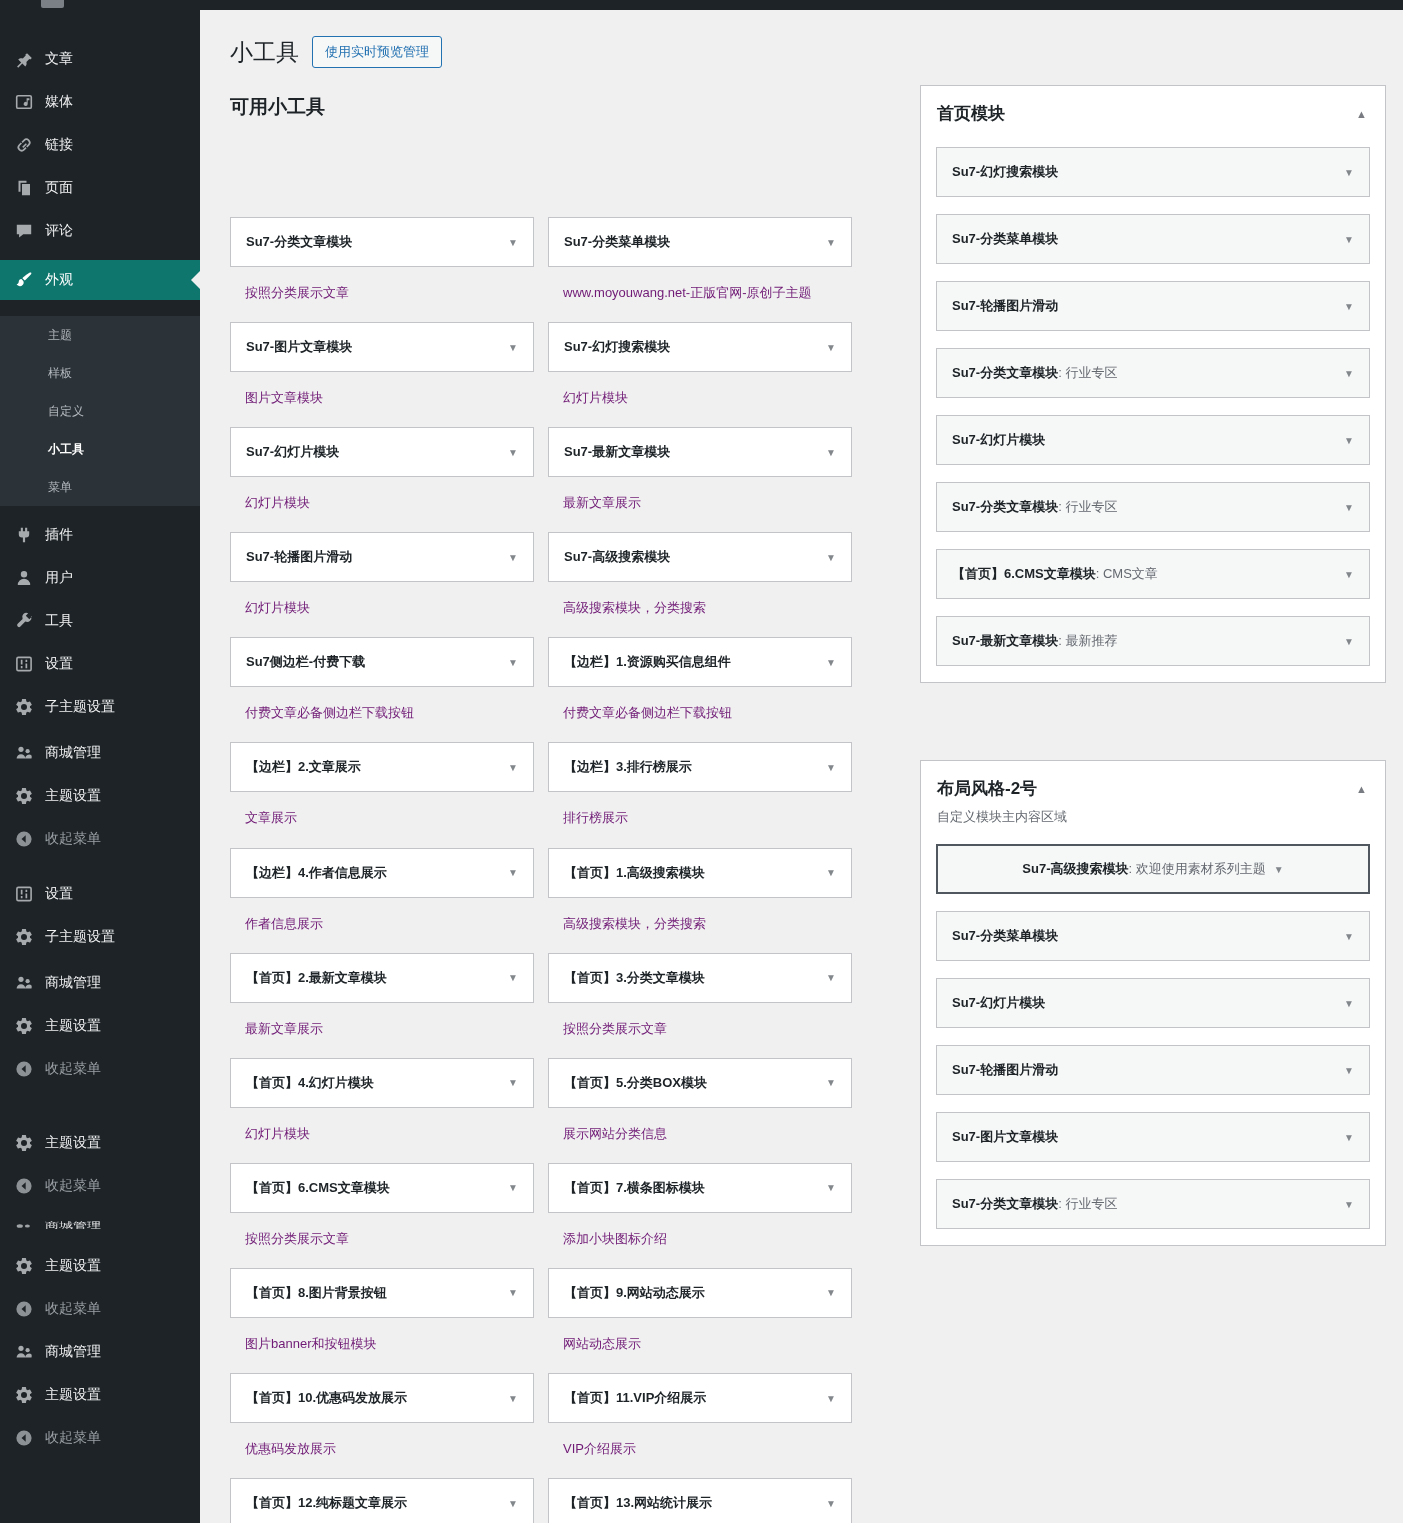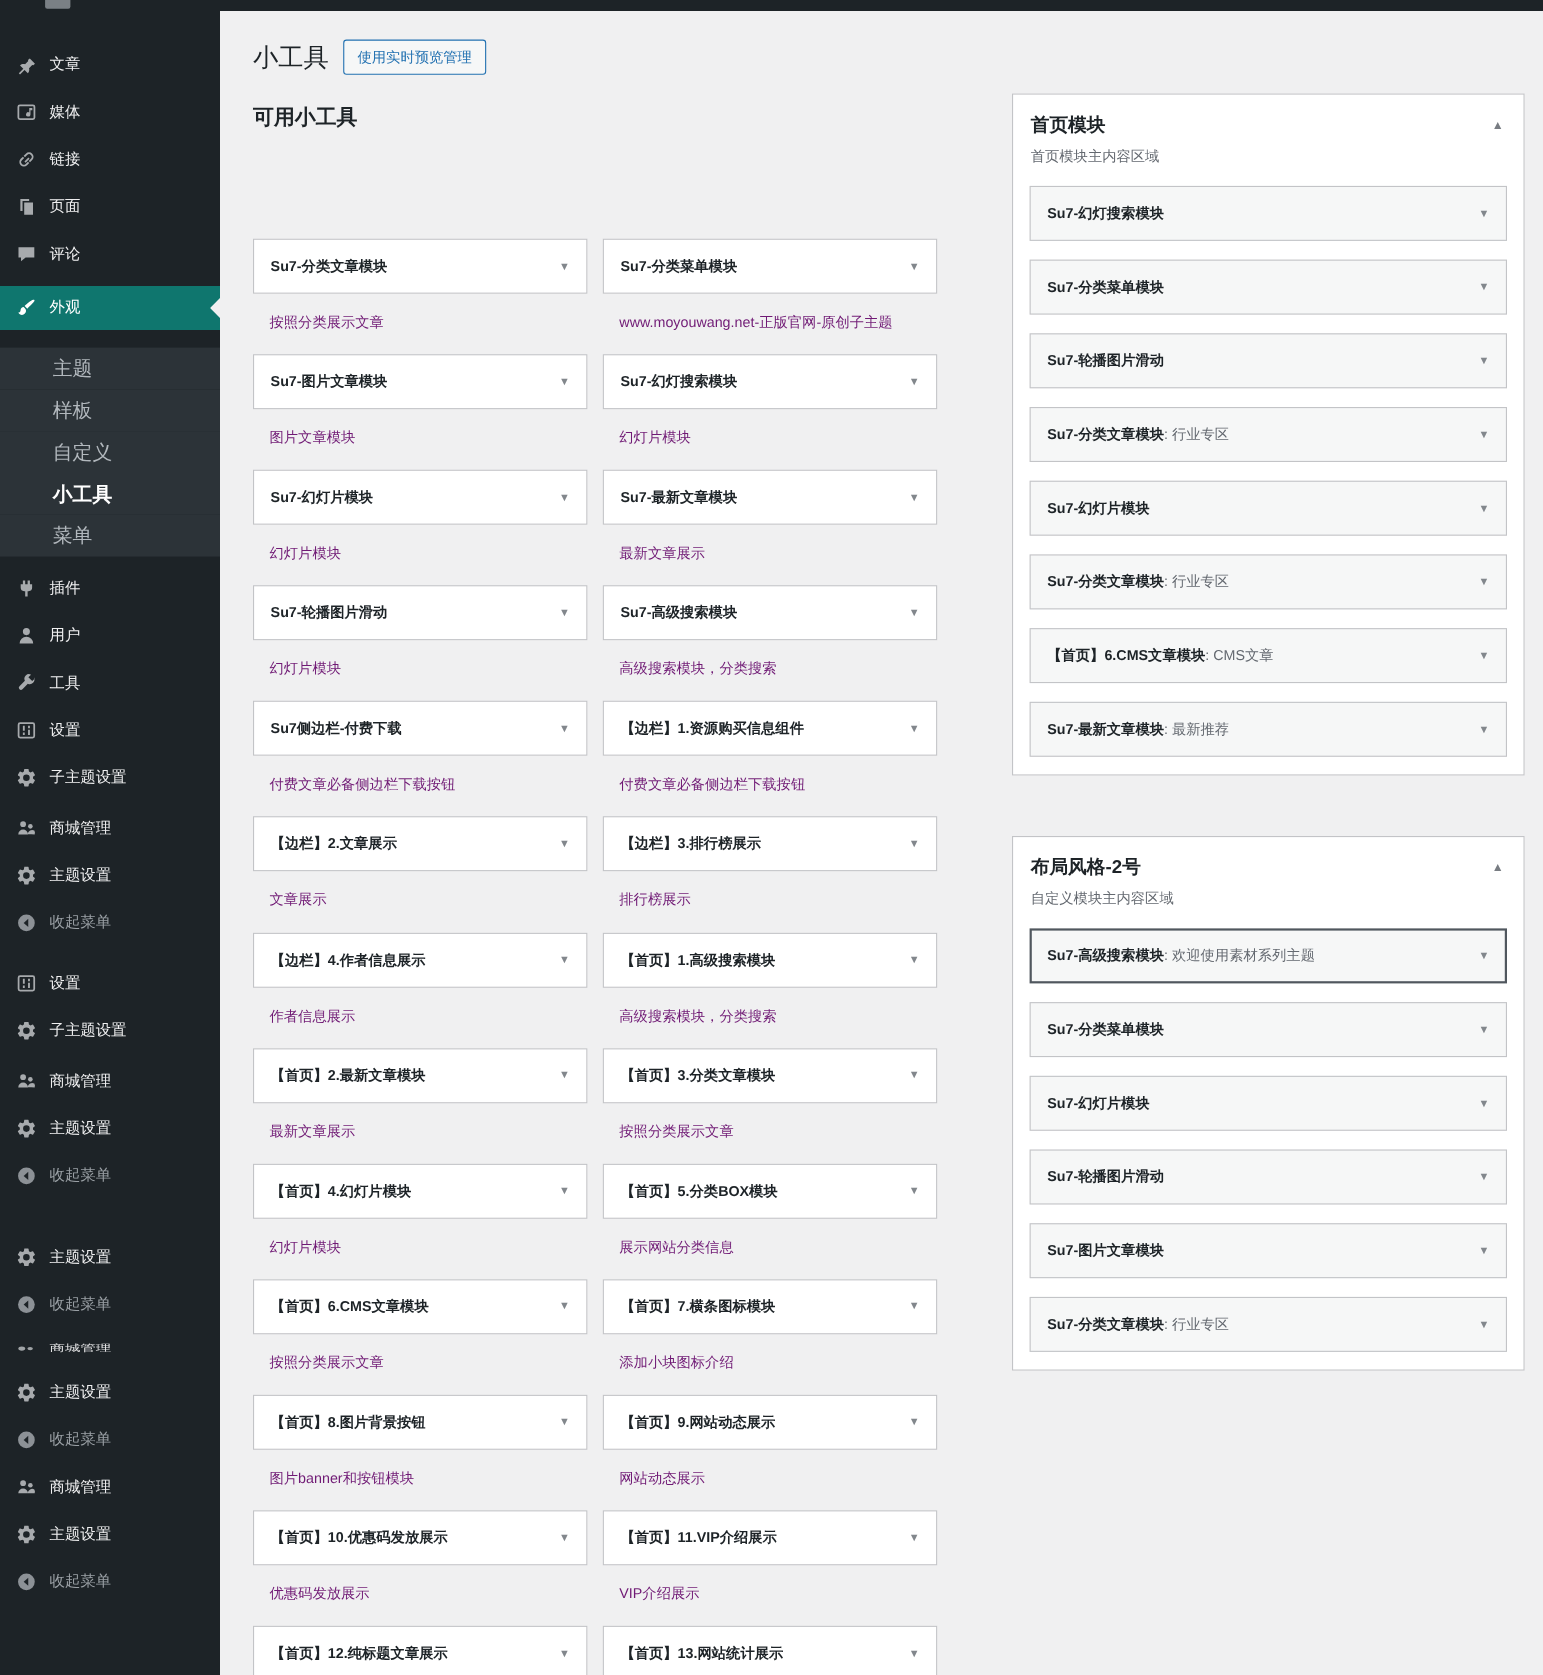--- a/index.html
+++ b/index.html
@@ -28,21 +28,21 @@
   .menu-item .icon svg { width:100%; height:100%; }
   .menu-item.active { background:#0f766e; height:40px; color:#fff; margin-bottom:16px;text-align:right; }
   .menu-item.active .icon { color:#fff; }
   .arrow-notch { display:none; }
   .menu-item.active .arrow-notch {
     display:block; position:absolute; right:0; top:50%; margin-top:-9px;
     width:0; height:0; border:9px solid transparent; border-right:9px solid #f0f0f1;
   }
   .menu-item.sub {
     background:#2c3338; height:38px; margin-bottom:0; padding-left:48px;
-    font-size:18px; color:#b2b8bd;
+    font-size:12px; color:#b2b8bd;
   }
   .menu-item.current { color:#ffffff; font-weight:bold; }
   .menu-item.dim { color:#9aa0a5; }
   .menu-item.dim .icon { color:#8c9196; }
   .menu-item.gap_s { margin-top:12px; }
   .menu-item.gap_m { margin-top:21px; }
   .menu-item.gap_l { margin-top:40px; }
   .menu-item.squish { height:28px; transform:scaleY(.6); opacity:.95; }
 
   
@@ -80,21 +80,21 @@
   .panel-header { display:flex; align-items:center; justify-content:space-between; padding:16px 16px 4px;text-align:center; }
   .panel-title { margin:0; font-size:17px; font-weight:600; color:#1d2327; }
   .panel-toggle { color:#787c82; font-size:11px; cursor:pointer; padding:0 2px; }
   .panel-subtitle { padding:4px 16px 0; font-size:13px; color:#646970; }
   .panel-items { padding:18px 15px 16px; display:flex; flex-direction:column; gap:17px; }
   .panel-item {
     height:50px; background:#f6f7f7; border:1px solid #c3c4c7;
     display:flex; align-items:center; justify-content:space-between;
     padding:0 15px; cursor:move;
   }
-  .panel-item.focused { border:2px solid #50575e; padding:0 14px; }
+  .panel-item.focused { border:2px solid #50575e; padding:0 14px;justify-content:center; }
   .panel-item-text { font-size:13px; font-weight:bold; color:#1d2327; white-space:nowrap; overflow:hidden; }
   .panel-item-suffix { font-weight:400; color:#646970; }
 </style>
 </head>
 <body>
 
 <div class="topbar">
   <div class="topbar-fragment"></div>
 </div>
 
@@ -578,21 +578,20 @@
         </div>
 
       </div>
     </div>
 
   <section class="panel panel-1">
     <div class="panel-header">
       <h3 class="panel-title">首页模块</h3>
       <span class="panel-toggle">▲</span>
     </div>
-    <div class="panel-subtitle">首页模块主内容区域</div>
     <div class="panel-items">
 
     <div class="panel-item">
           <span class="panel-item-text"><span>Su7-幻灯搜索模块</span></span>
           <span class="dd-arrow">▼</span>
         </div>
         <div class="panel-item">
           <span class="panel-item-text"><span>Su7-分类菜单模块</span></span>
           <span class="dd-arrow">▼</span>
         </div>

